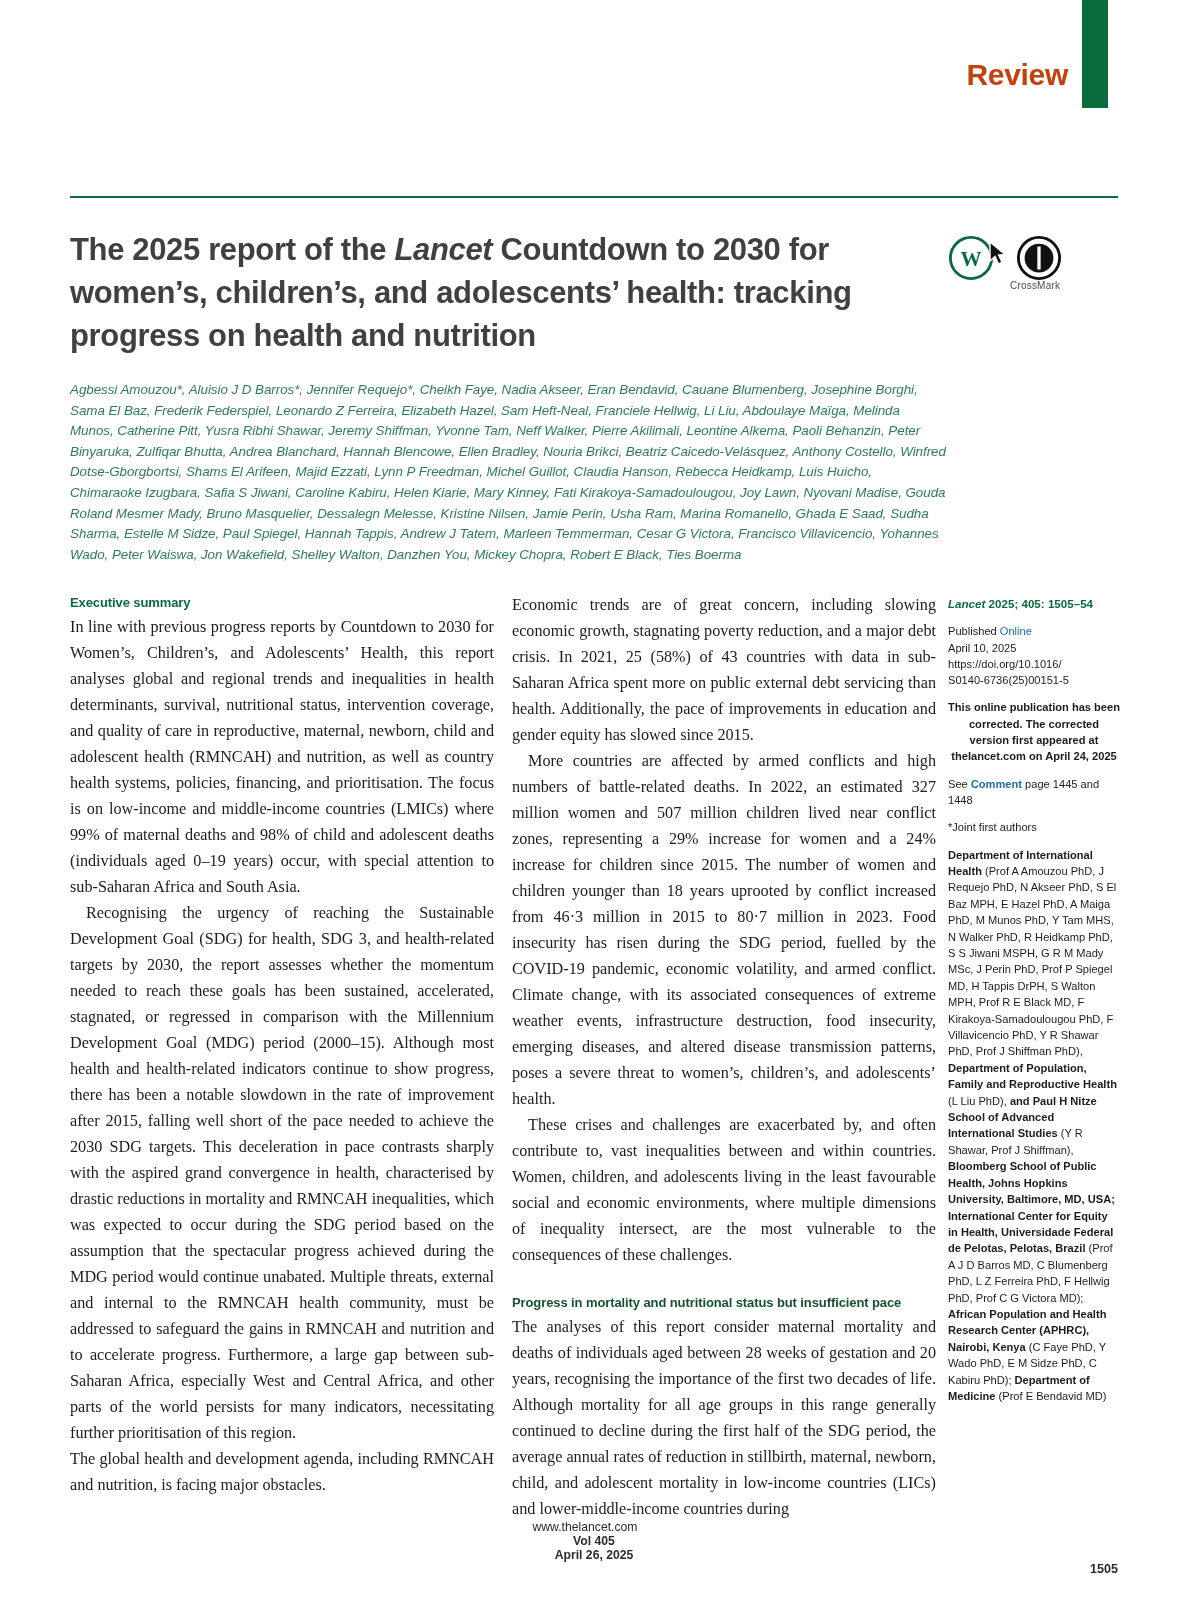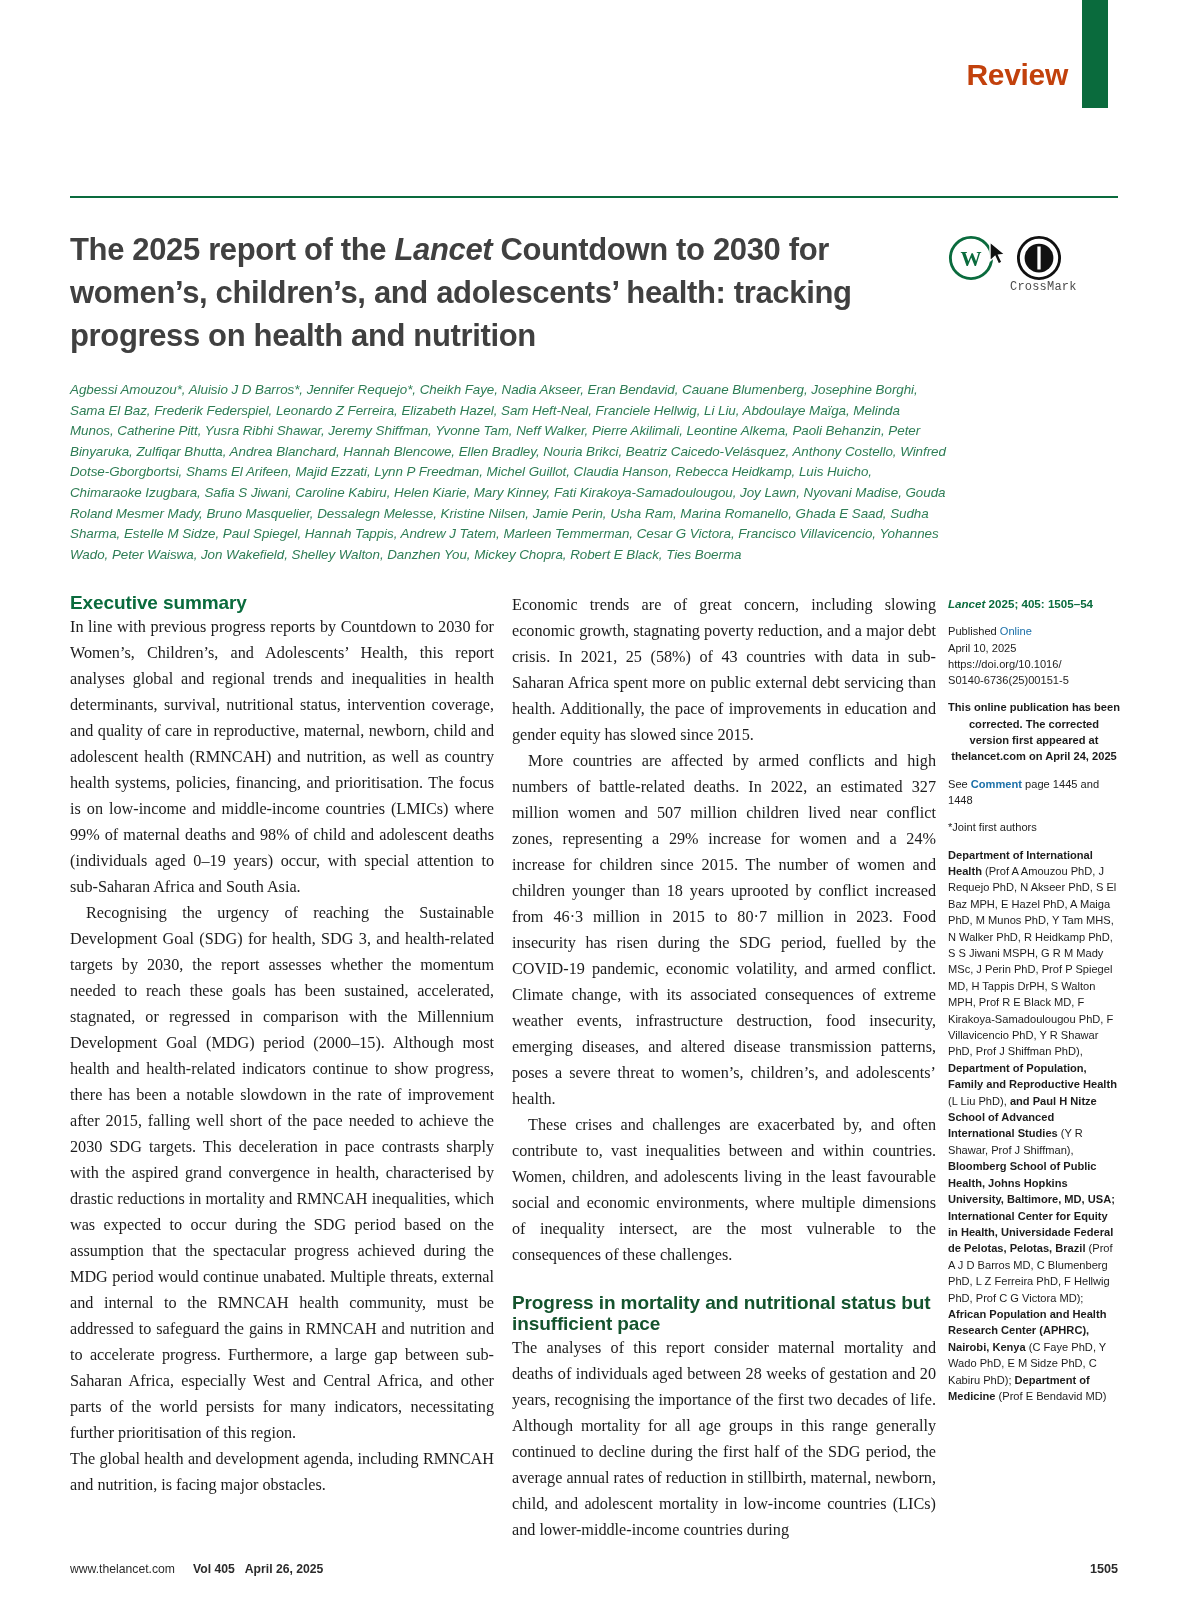--- a/index.html
+++ b/index.html
@@ -87,22 +87,22 @@
     width: 20px; height: 26px;
   }
   .badge-crossmark {
     position: absolute;
     left: 68px; top: 2px;
     width: 46px; height: 46px;
   }
   .badge-crossmark-label {
     position: absolute;
     left: 62px; top: 47px;
-    font-family: Liberation Mono, monospace;
-    font-size: 12px;
+    font-family: Liberation Sans, sans-serif;
+    font-size: 10px;
     color: #4a4a4a;
     letter-spacing: 0.2px;
   }
 
   
   .authors {
     position: absolute;
     top: 380px;
     left: 70px;
     width: 876px;
@@ -129,21 +129,21 @@
     text-align: justify;
     color: #1c1c1c;
     -webkit-hyphens: auto;
     hyphens: auto;
   }
   .col p.indent { text-indent: 16px; }
 
   h2.section-head {
     font-family: "Liberation Sans", sans-serif;
     font-weight: bold;
-    font-size: 19px;
+    font-size: 13px;
     line-height: 21px;
     color: #0a6b3d;
     margin-bottom: 1px;
     letter-spacing: -0.1px;
   }
   h2.section-head.black { color: #14532d; }
   h2.section-head.spaced { margin-top: 24px; }
 
   
   .rail {
@@ -174,20 +174,21 @@
   .footer {
     position: absolute;
     left: 70px;
     bottom: 34px;
     width: 1048px;
     font-family: "Liberation Sans", sans-serif;
     font-size: 12.2px;
     color: #2b2b2b;
     display: flex;
     align-items: center;
+    flex-direction: column;
   }
   .footer .site { margin-right: 18px; }
   .footer .vol { font-weight: bold; }
   .footer .pageno {
     margin-left: auto;
     font-weight: bold;
     font-size: 12.6px;
   }
 </style>
 </head>

